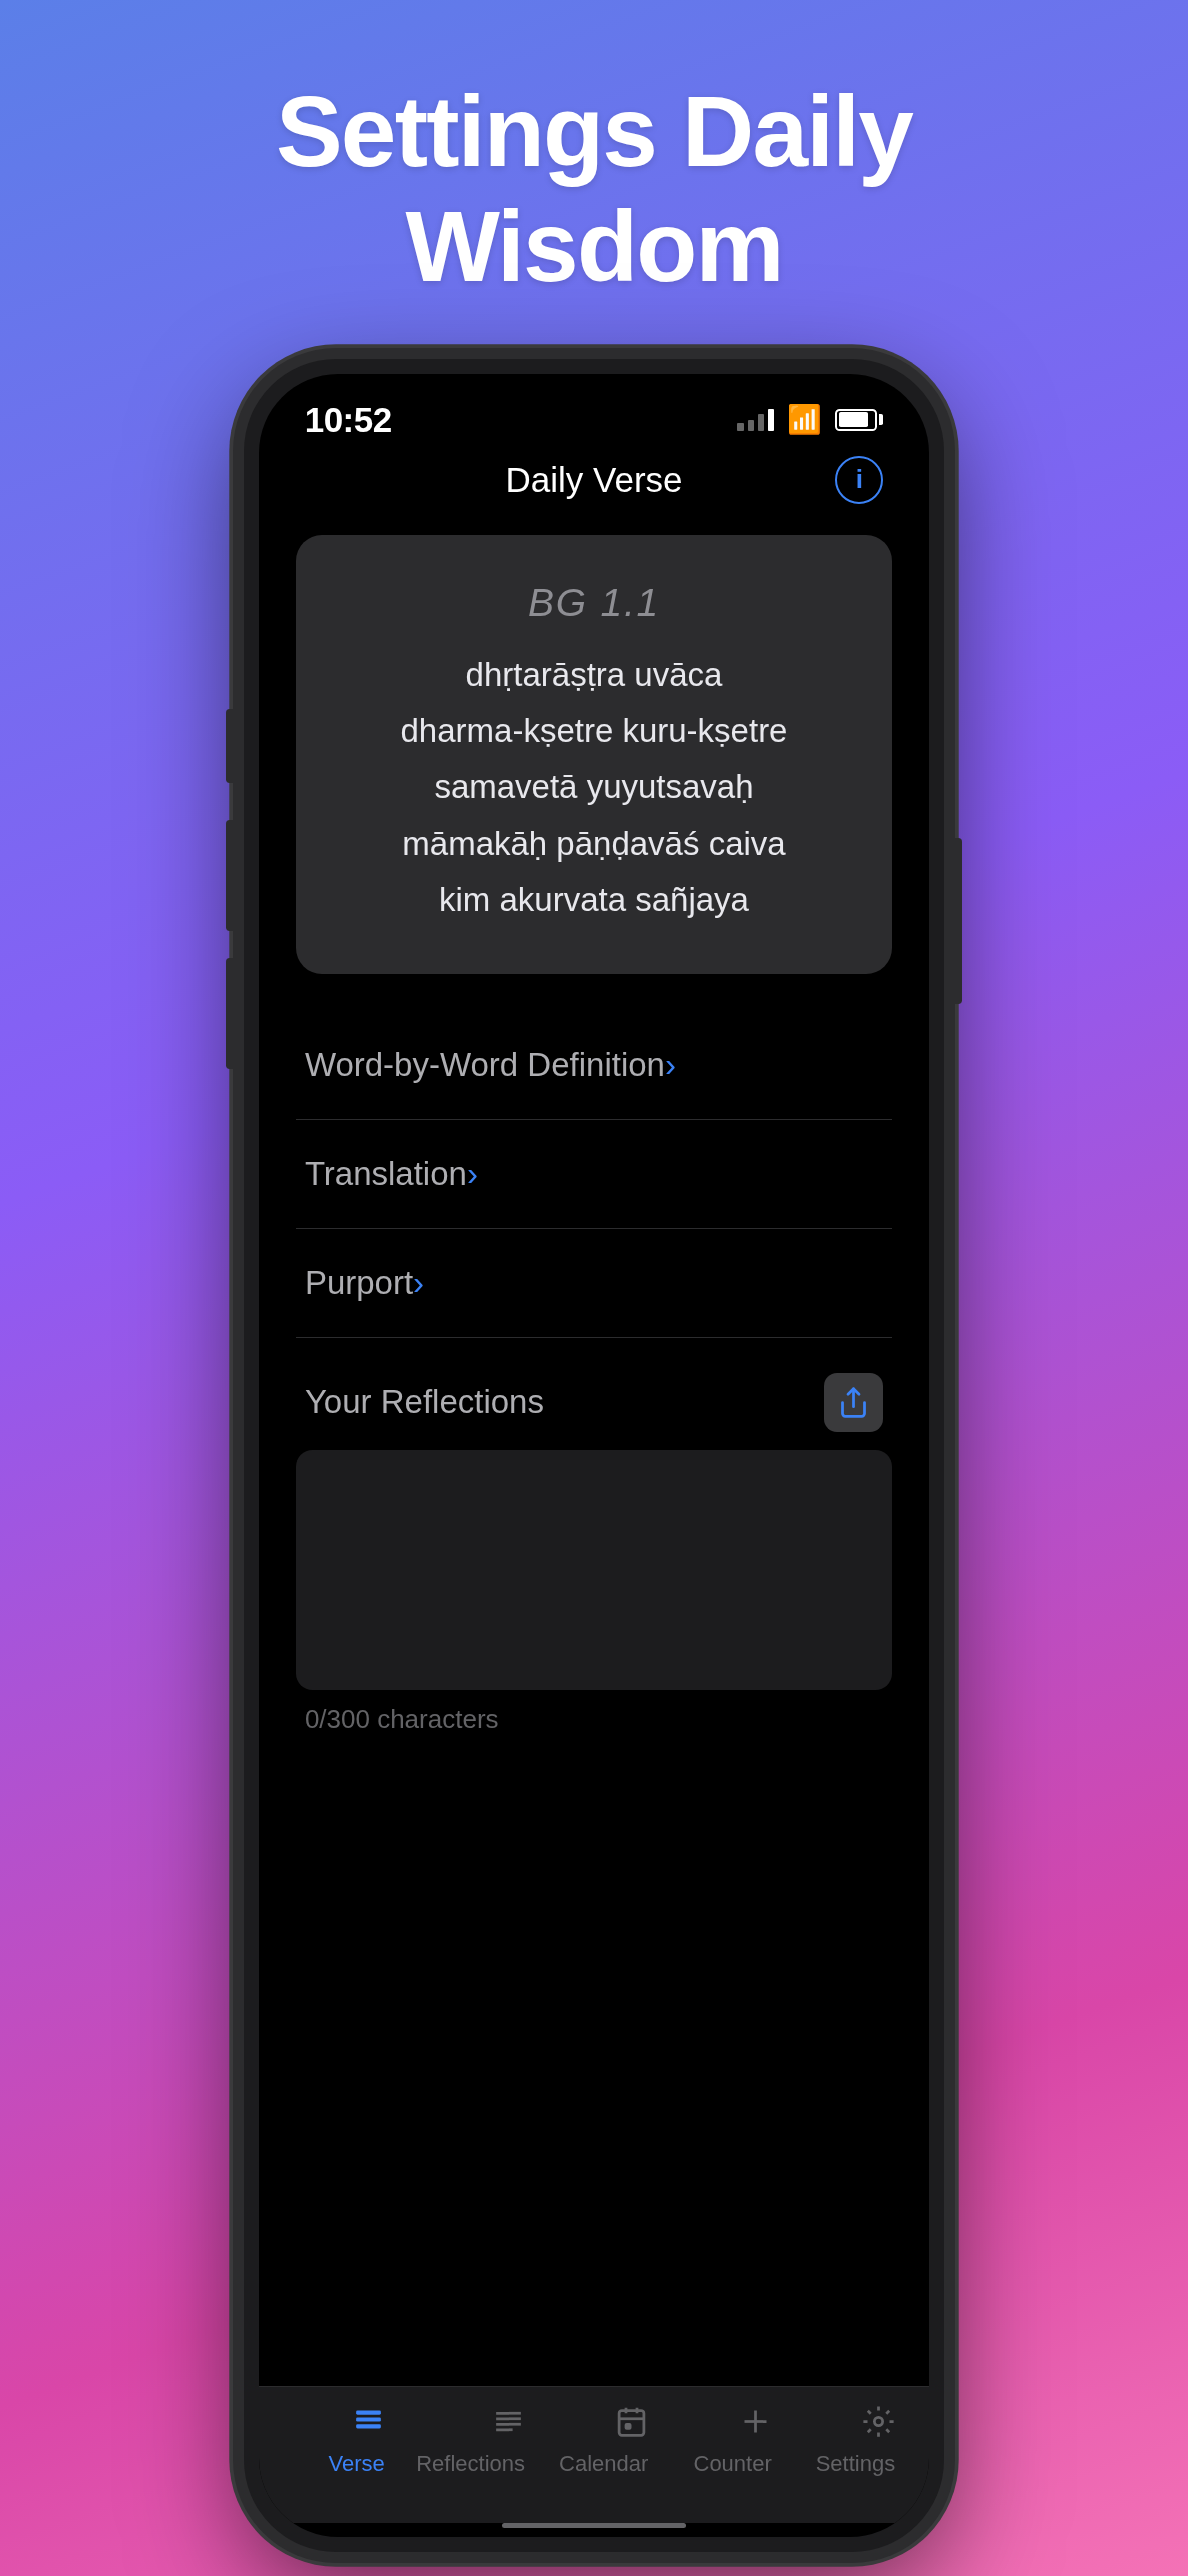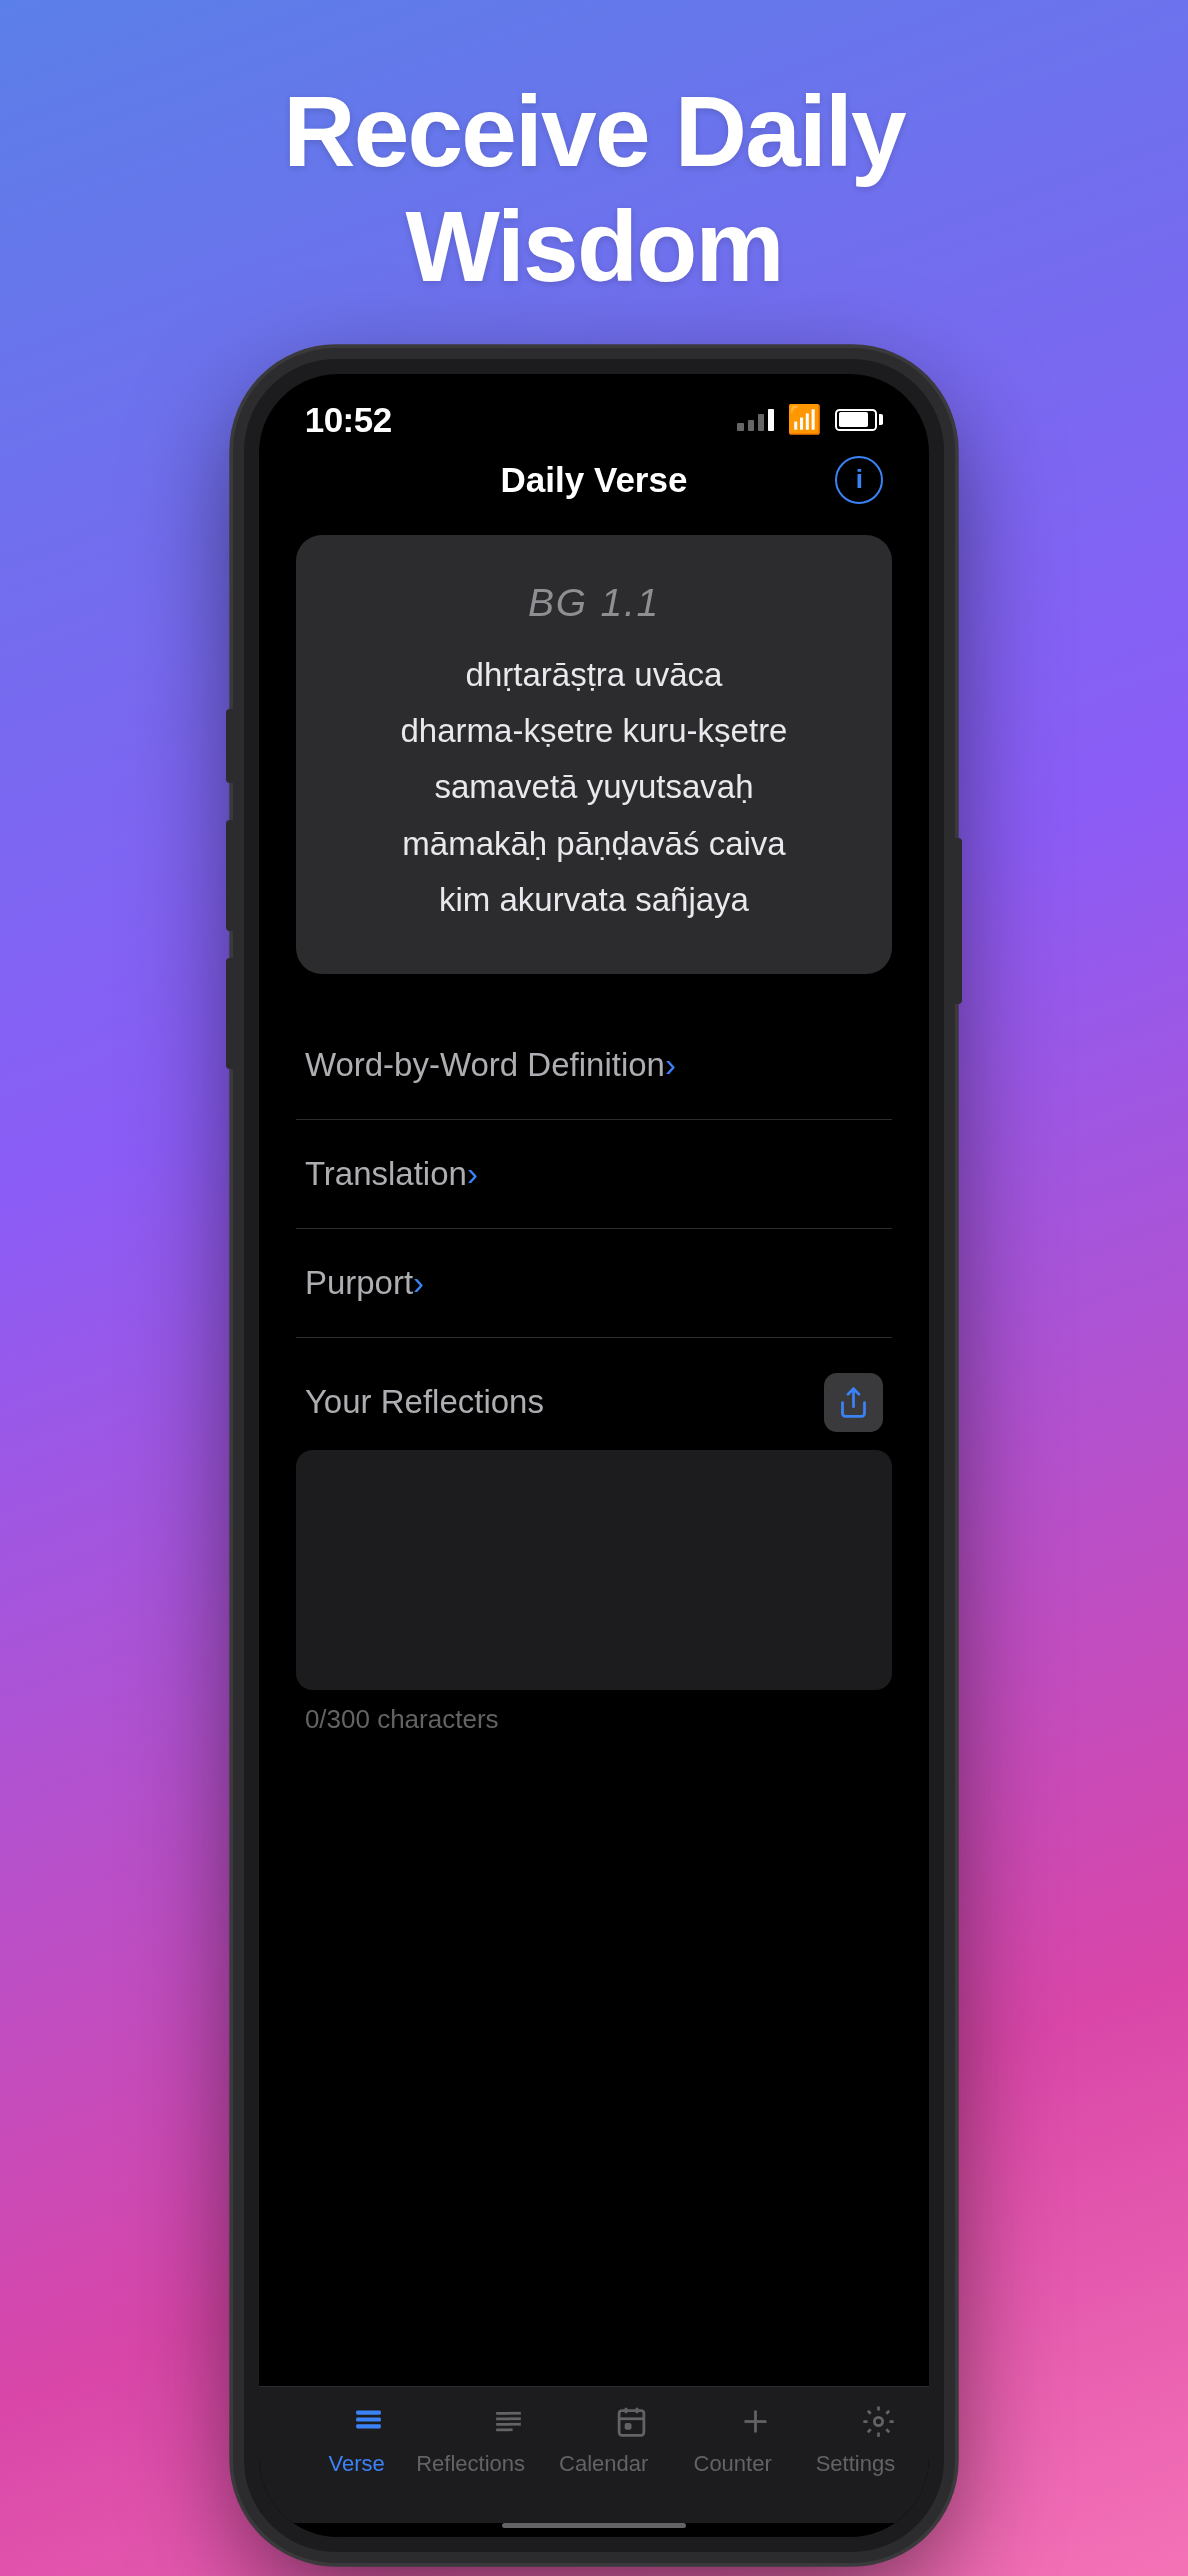--- a/index.html
+++ b/index.html
@@ -182,21 +182,21 @@
       align-items: center;
       justify-content: center;
       padding: 9.2px 46px 18.4px;
       position: relative;
       flex-shrink: 0;
     }
 
     .nav-title {
       color: white;
       font-size: 35px;
-      font-weight: 700;
+      font-weight: 400;
     }
 
     .nav-info-btn {
       position: absolute;
       right: 46px;
       width: 48px;
       height: 48px;
       border-radius: 50%;
       border: 2.3px solid #3b82f6;
       display: flex;
@@ -352,21 +352,21 @@
       background: #636366;
       border-radius: 2.8px;
       margin: 0 auto 9.2px;
       flex-shrink: 0;
     }
   </style>
 </head>
 <body>
 
 <h1 class="hero-title">
-  <span>Receive Daily</span><br>
+  <span>Settings Daily</span><br>
   <span>Wisdom</span>
 </h1>
 
 <div class="phone-wrapper">
   <div class="phone-shell"></div>
   <div class="btn-left-1"></div>
   <div class="btn-left-2"></div>
   <div class="btn-left-3"></div>
   <div class="btn-right"></div>
 

